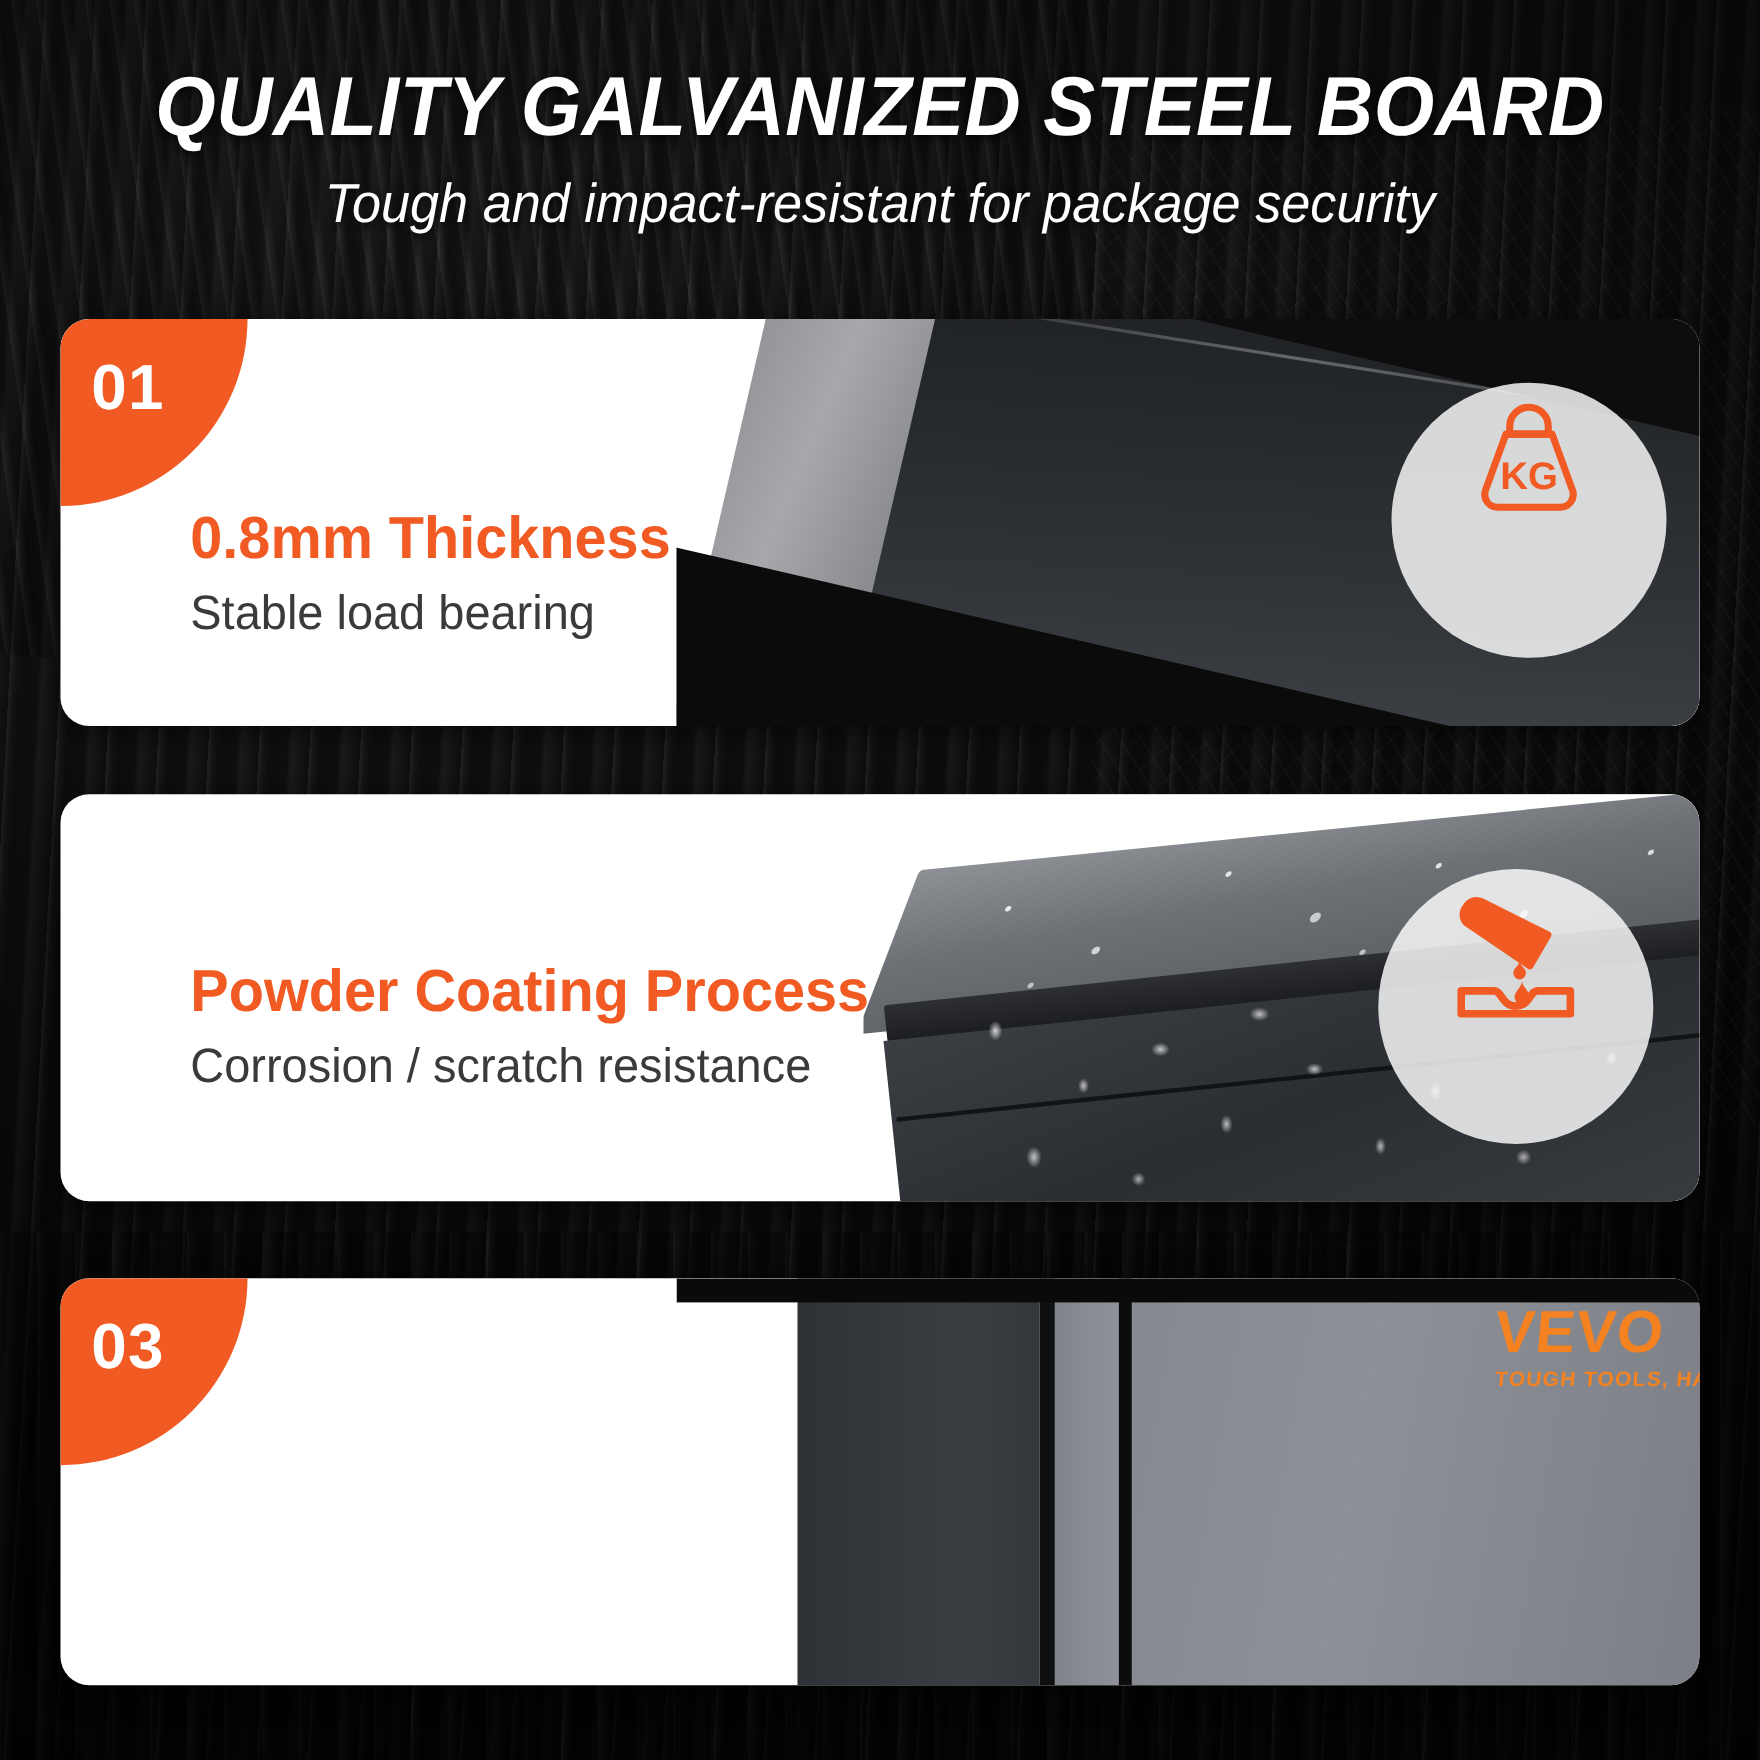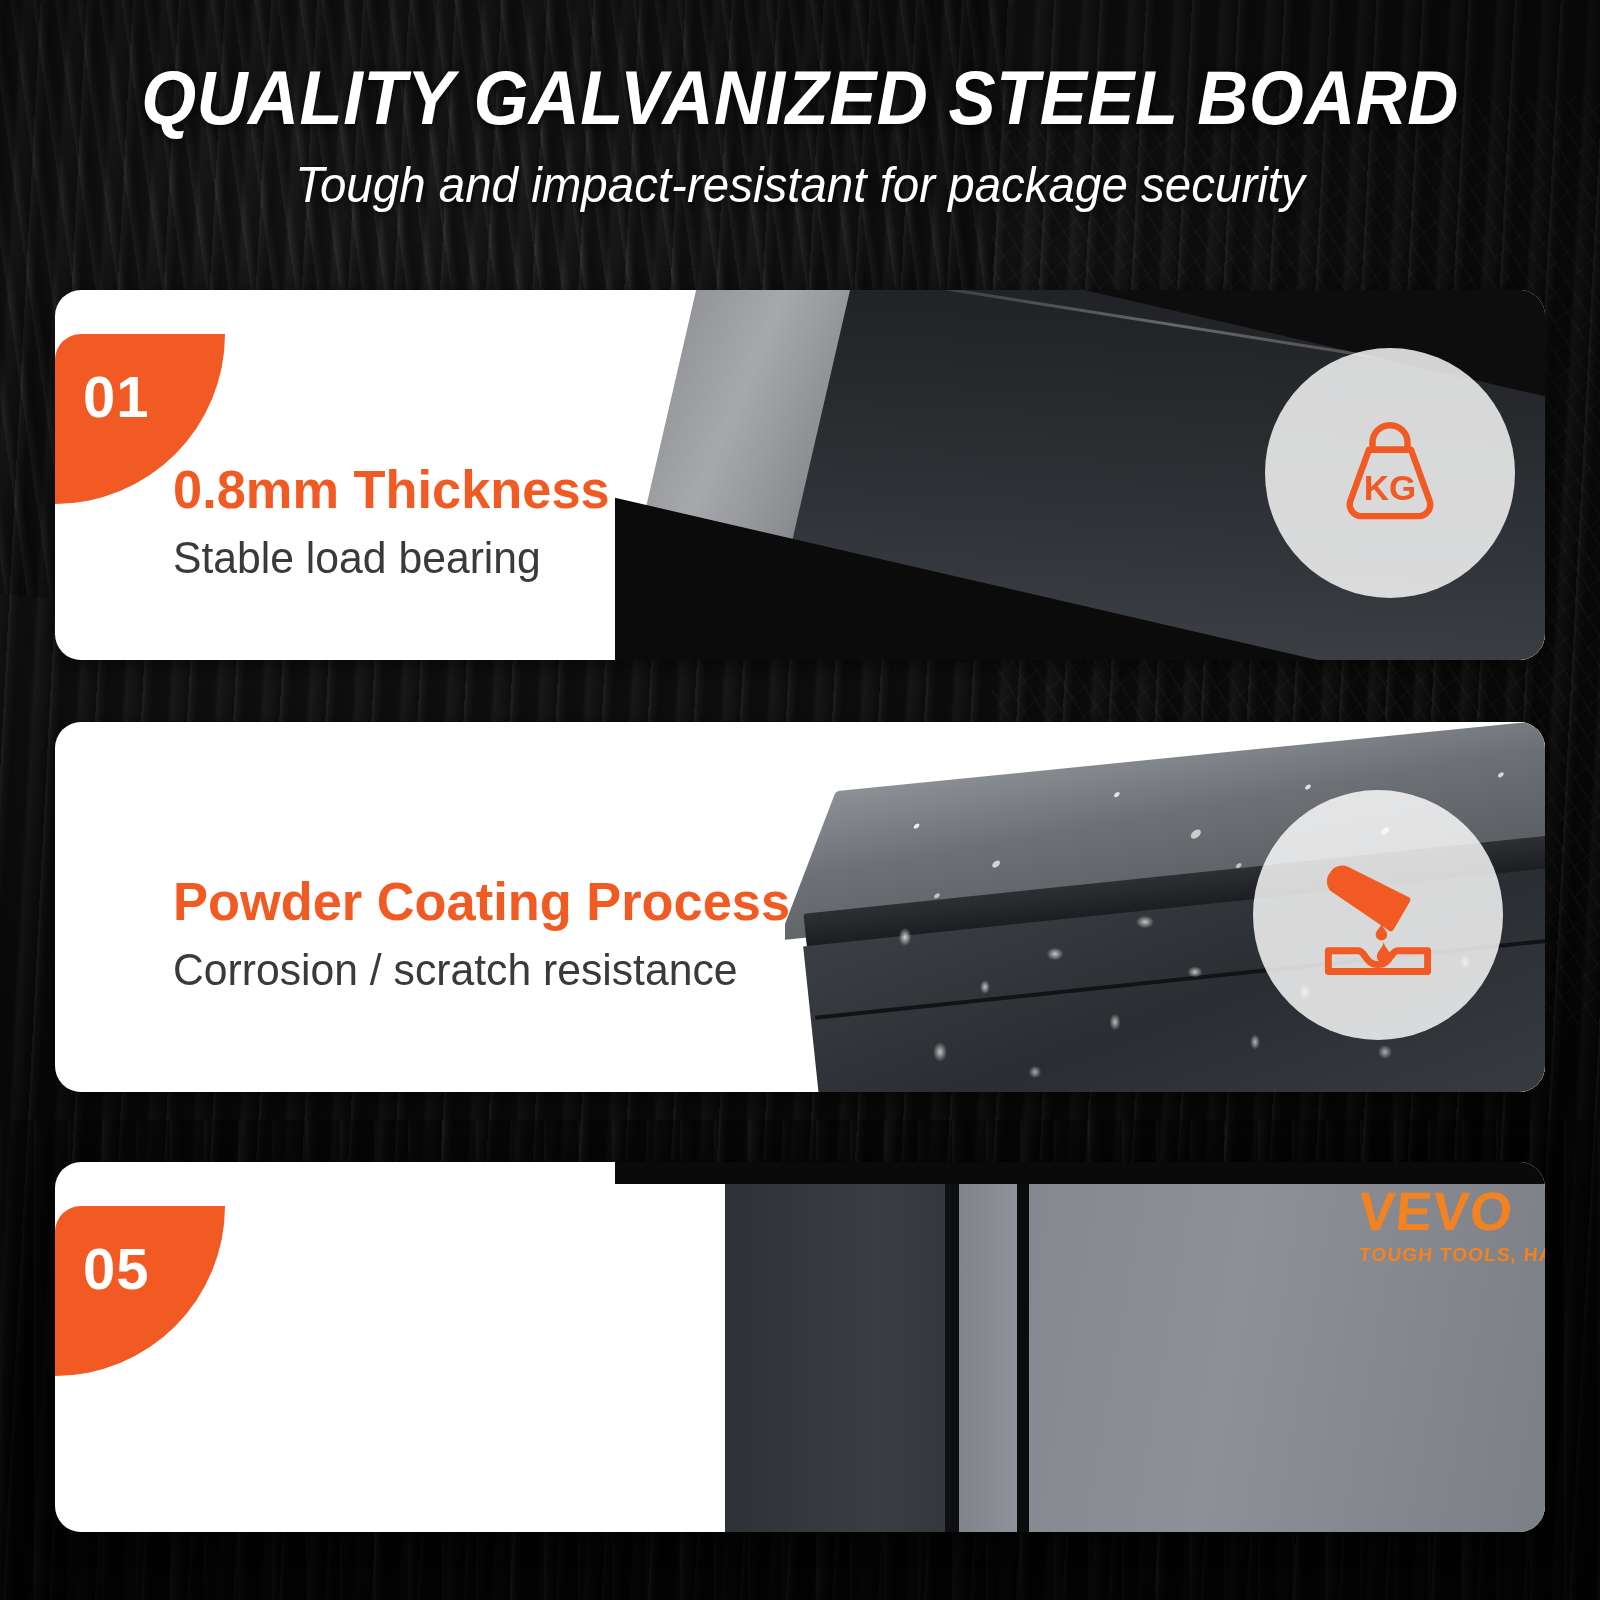--- a/index.html
+++ b/index.html
@@ -217,21 +217,20 @@
   .badge{
     position:absolute; left:0; top:0;
     width:170px; height:170px;
     background:#F15A22;
     border-top-left-radius:26px;
     border-bottom-right-radius:170px;
     z-index:8;
     display:flex;
     align-items:flex-start;
     justify-content:flex-start;
-    margin-top:44px;
   }
   .badge-num{
     color:#ffffff;
     font-size:58px;
     font-weight:bold;
     line-height:1;
     margin:34px 0 0 28px;
     letter-spacing:1px;
   }
 
@@ -259,21 +258,21 @@
   #text-1{ top:170px; }
   #text-2{ top:150px; }
   #text-3{ top:175px; }
 
   
   .icon-bubble{
     position:absolute;
     width:250px; height:250px;
     border-radius:50%;
     background:rgba(255,255,255,0.82);
-    display:flex; align-items:center; justify-content:center;
+    display:flex; justify-content:center;
     z-index:9;
   }
   #bubble-1{ right:30px;  top:58px; }
   #bubble-2{ right:42px;  top:68px; }
   #bubble-3{ right:30px;  top:70px; }
   .icon-bubble svg{ display:block; }
 
   
   .vevor{
     position:absolute; right:-34px; top:22px; z-index:9; text-align:left;
@@ -383,19 +382,19 @@
       <div class="p-light"></div>
       <div class="p-topdark"></div>
     </div>
 
     <div class="vevor">
       <div class="vevor-word">VEVO</div>
       <div class="vevor-tag">TOUGH TOOLS, HALF</div>
     </div>
 
     <div class="badge">
-      <span class="badge-num">05</span>
+      <span class="badge-num">03</span>
     </div>
 
 
   </div>
 
 </div>
 
 </body></html>

